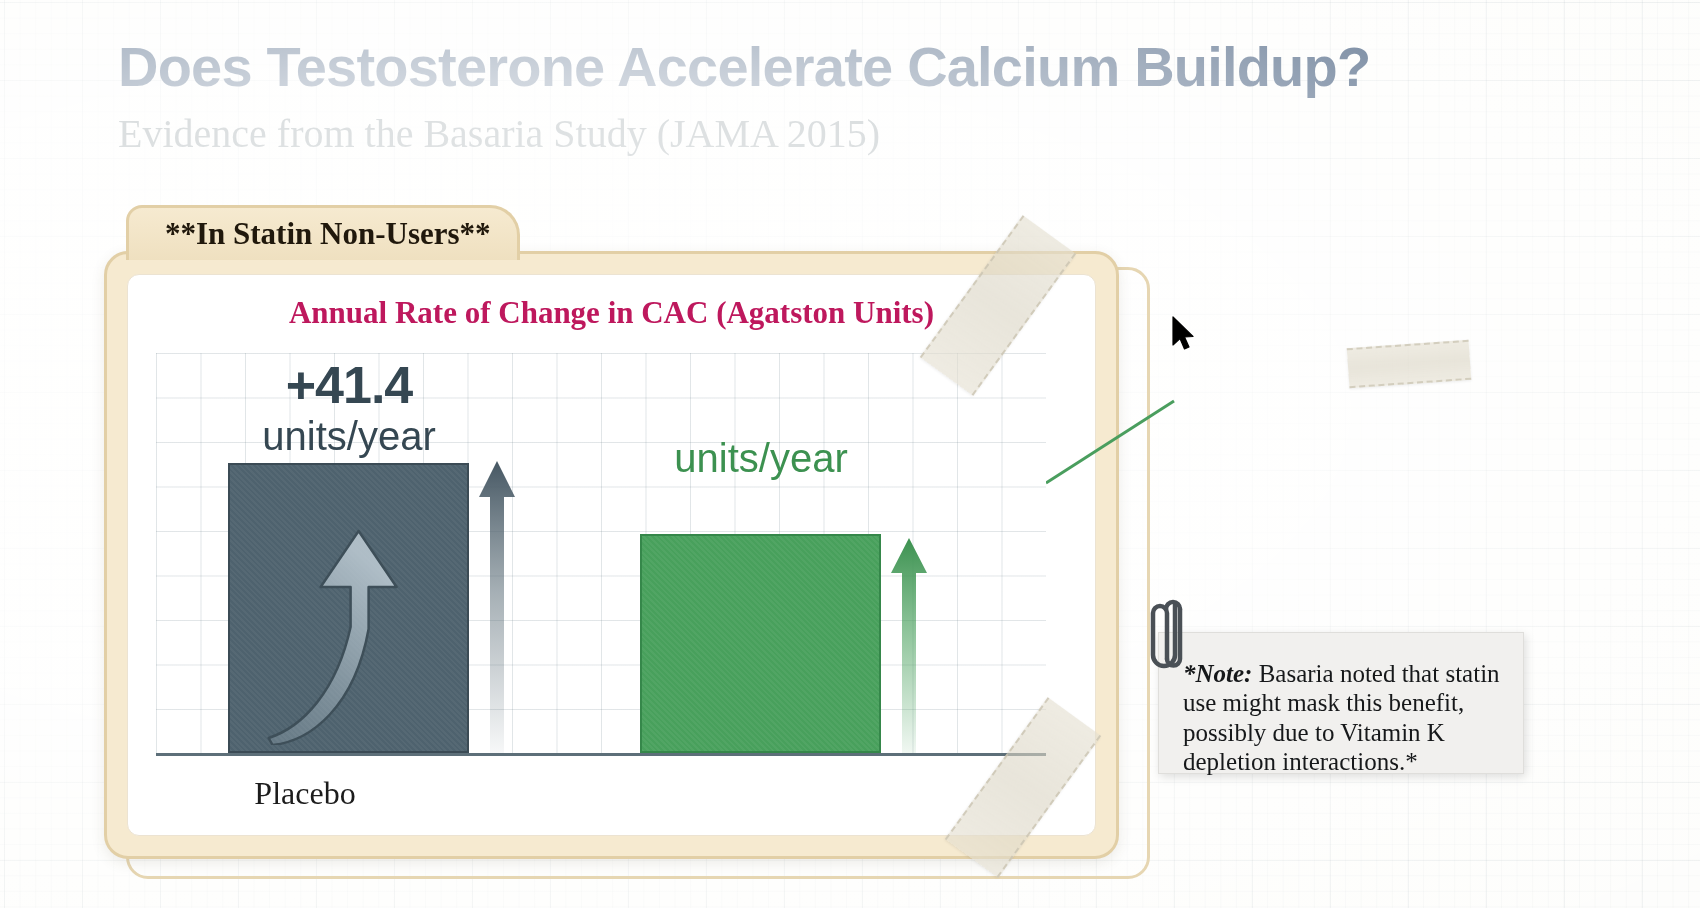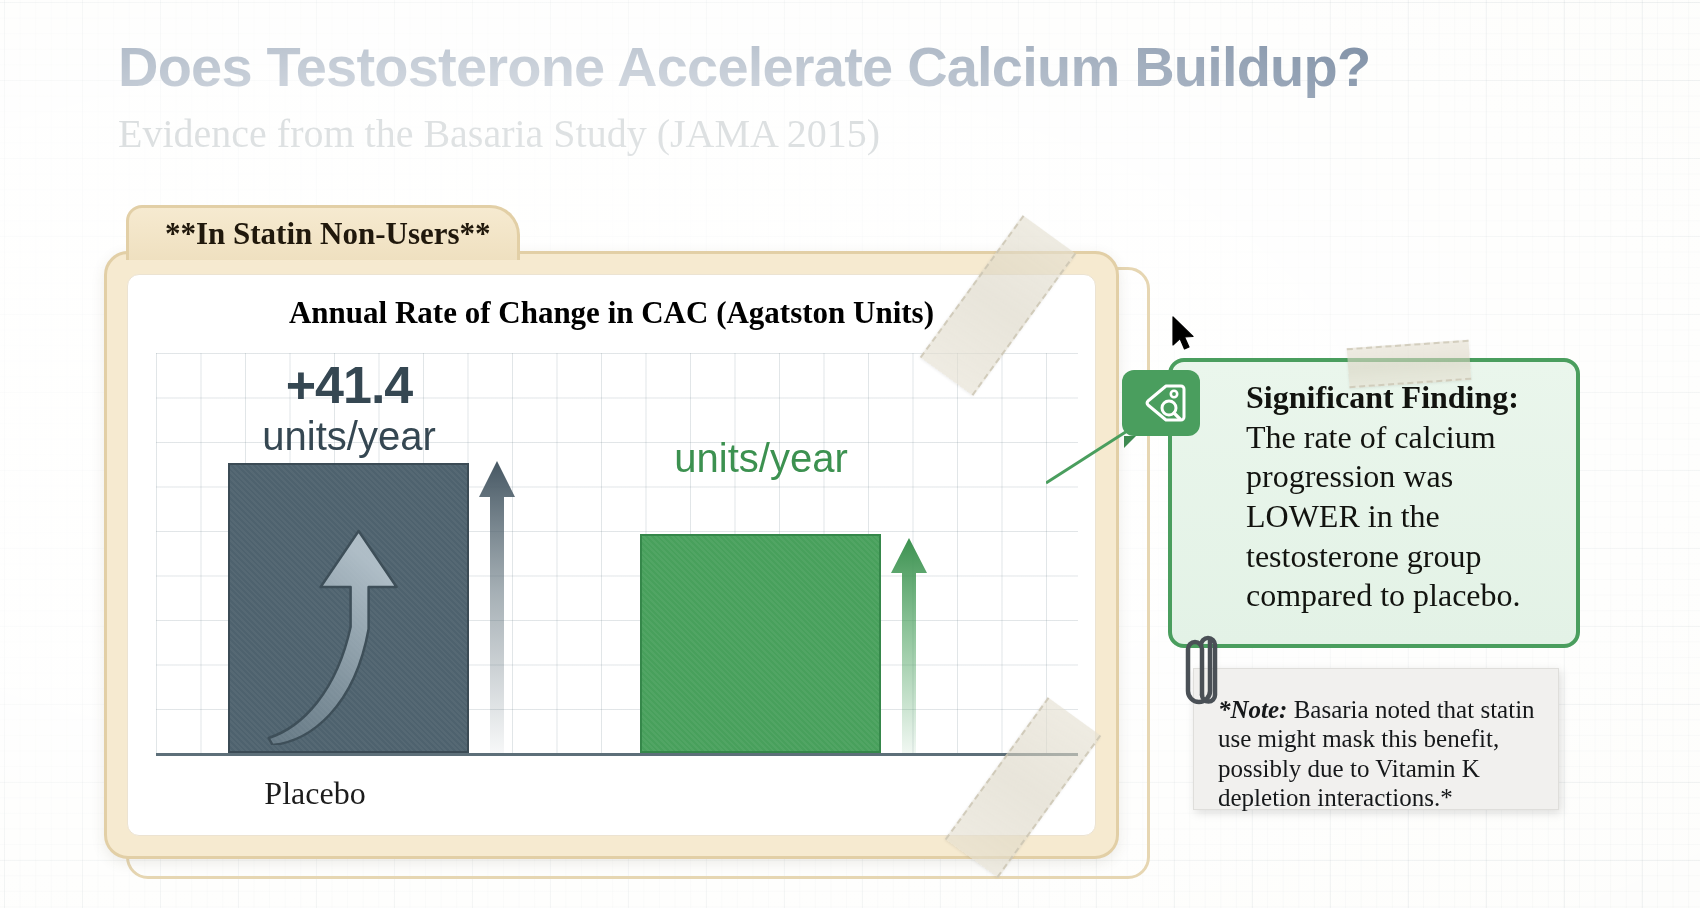--- a/index.html
+++ b/index.html
@@ -132,37 +132,36 @@
   
   #chart-title {
     position: absolute;
     left: 0;
     right: 0;
     top: 20px;
     text-align: center;
     font-family: "Liberation Serif", serif;
     font-weight: bold;
     font-size: 31px;
-    color: #000000;
+    color: #be185d;
     white-space: nowrap;
   }
   #plot {
     position: absolute;
     left: 28px;
     top: 78px;
     width: 890px;
     height: 400px;
     background-color: #ffffff;
     background-image:
       linear-gradient(to right, rgba(120,140,150,0.22) 1px, transparent 1px),
       linear-gradient(to bottom, rgba(120,140,150,0.22) 1px, transparent 1px);
     background-size: 44.5px 44.5px, 44.5px 44.5px;
     border-bottom: 3px solid #5d6f79;
     box-sizing: content-box;
-    padding-left: 32px;
   }
   .bar {
     position: absolute;
     bottom: 0;
     box-sizing: border-box;
   }
   #bar-placebo {
     left: 72px;
     width: 241px;
     height: 290px;
@@ -217,21 +216,21 @@
 
   .cat-label {
     position: absolute;
     top: 500px;
     text-align: center;
     font-family: "Liberation Serif", serif;
     font-size: 32px;
     color: #1c1c1c;
     white-space: nowrap;
   }
-  #cat-placebo { left: 22px; width: 330px; font-family: Liberation Serif, serif; }
+  #cat-placebo { left: 12px; width: 330px; font-family: Liberation Serif, serif; }
   #cat-testosterone { left: 440px; width: 330px; }
 
   
   .tape {
     position: absolute;
     background: linear-gradient(180deg, rgba(228,223,208,0.62) 0%, rgba(216,210,192,0.58) 50%, rgba(228,223,208,0.62) 100%);
     border-left: 2px dashed rgba(200,194,175,0.75);
     border-right: 2px dashed rgba(200,194,175,0.75);
     box-shadow: 0 1px 3px rgba(0,0,0,0.07);
     pointer-events: none;
@@ -308,29 +307,28 @@
     top: 395px;
     width: 130px;
     height: 90px;
     z-index: 4;
     pointer-events: none;
   }
 
   
   #note-card {
     position: absolute;
-    left: 1193px;
+    left: 1158px;
     top: 632px;
     width: 364px;
     height: 140px;
     background: #f1f0ee;
     border: 1px solid #dfdedb;
     box-shadow: 2px 3px 9px rgba(0,0,0,0.13);
     z-index: 8;
-    margin-top: 36px;
   }
   #note-text {
     font-family: "Liberation Serif", serif;
     font-size: 25px;
     line-height: 1.17;
     color: #16181a;
     padding: 26px 12px 0 24px;
   }
   #note-text .note-lead {
     font-style: italic;
@@ -428,34 +426,20 @@
         <div class="cat-label" id="cat-placebo">Placebo</div>
 
       </div>
     </div>
   </div>
 
   <svg id="leader-line" viewBox="0 0 130 90">
     <line x1="0" y1="88" x2="128" y2="6" stroke="#4a9e5e" stroke-width="3"></line>
   </svg>
 
-  <div id="callout">
-    <div id="callout-badge">
-      <svg width="50" height="44" viewBox="0 0 50 44">
-        <path d="M30 5 L45 5 A3 3 0 0 1 48 8 L48 36 A3 3 0 0 1 45 39 L30 39 L12 24 A3 3 0 0 1 12 20 Z" fill="none" stroke="#ffffff" stroke-width="3" stroke-linejoin="round"></path>
-        <circle cx="38" cy="13" r="3.2" fill="none" stroke="#ffffff" stroke-width="2.6"></circle>
-        <circle cx="33" cy="27" r="7" fill="#4a9e5e" stroke="#ffffff" stroke-width="3"></circle>
-        <line x1="38" y1="32" x2="44" y2="38" stroke="#ffffff" stroke-width="3.2" stroke-linecap="round"></line>
-      </svg>
-    </div>
-    <div id="callout-text">
-      <span id="callout-heading">Significant Finding:</span>
-      <span>The rate of calcium progression was LOWER in the testosterone group compared to placebo.</span>
-    </div>
-  </div>
 
   <div id="note-card">
     <svg id="paperclip" width="54" height="92" viewBox="0 0 54 92">
       <path d="M34 12 L34 62 A11 11 0 0 1 12 62 L12 20 A7 7 0 0 1 26 20 L26 66" fill="none" stroke="#4a5056" stroke-width="4.5" stroke-linecap="round"></path>
       <path d="M26 66 A6.5 6.5 0 0 0 39 66 L39 16" fill="none" stroke="#4a5056" stroke-width="4.5" stroke-linecap="round"></path>
       <path d="M39 16 A7 7 0 0 0 25 16" fill="none" stroke="#4a5056" stroke-width="4.5" stroke-linecap="round"></path>
     </svg>
     <div id="note-text">
       <span class="note-lead">*Note:</span>
       <span>Basaria noted that statin use might mask this benefit, possibly due to Vitamin K depletion interactions.*</span>

